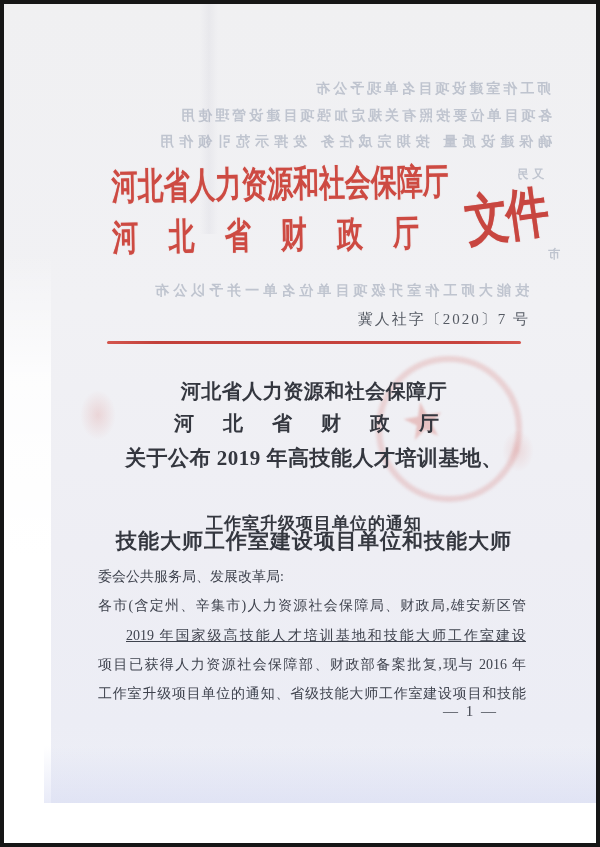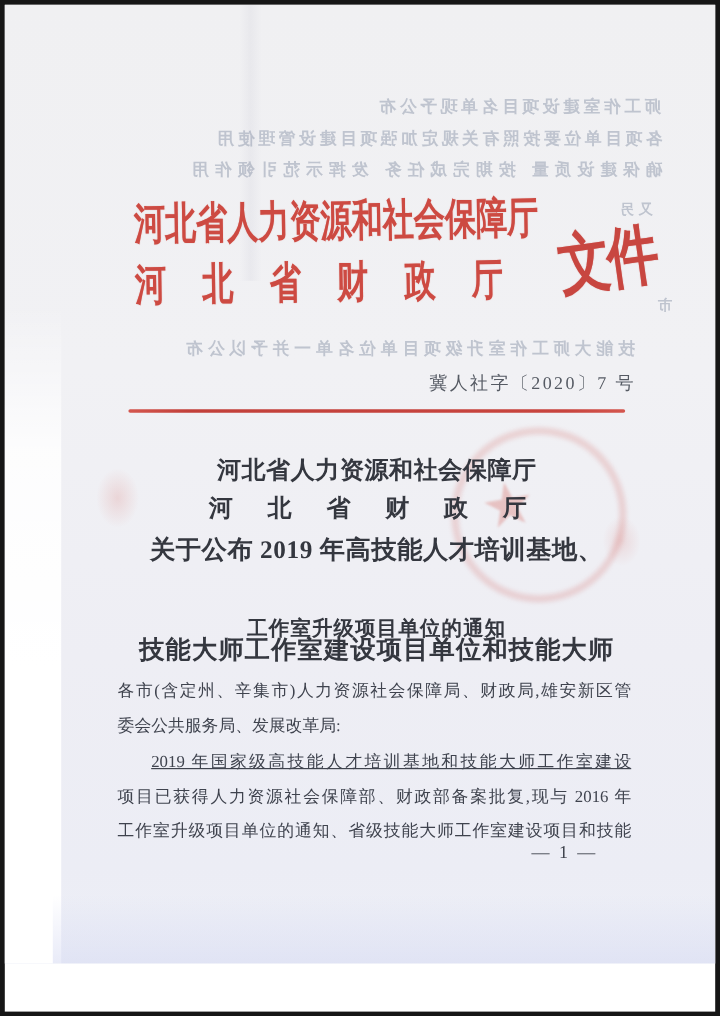--- a/index.html
+++ b/index.html
@@ -108,22 +108,22 @@
     <div class="smudge-l"></div>
     <div class="smudge-r"></div>
 
     <div class="t t1">河北省人力资源和社会保障厅</div>
     <div class="t t2"><span class="t2in">河北省财政厅</span></div>
     <div class="t t3">关于公布 2019 年高技能人才培训基地、</div>
     <div class="t t4">技能大师工作室建设项目单位和技能大师</div>
     <div class="t t5">工作室升级项目单位的通知</div>
 
     <div class="bodyblk">
+      <div class="bl">委会公共服务局、发展改革局:</div>
       <div class="bl jl">各市(含定州、辛集市)人力资源社会保障局、财政局,雄安新区管</div>
-      <div class="bl">委会公共服务局、发展改革局:</div>
       <div class="bl jl ind">2019 年国家级高技能人才培训基地和技能大师工作室建设</div>
       <div class="bl jl">项目已获得人力资源社会保障部、财政部备案批复,现与 2016 年</div>
       <div class="bl jl">工作室升级项目单位的通知、省级技能大师工作室建设项目和技能</div>
     </div>
 
     <div class="pagenum">— 1 —</div>
 
   </div>
 </div>
 

